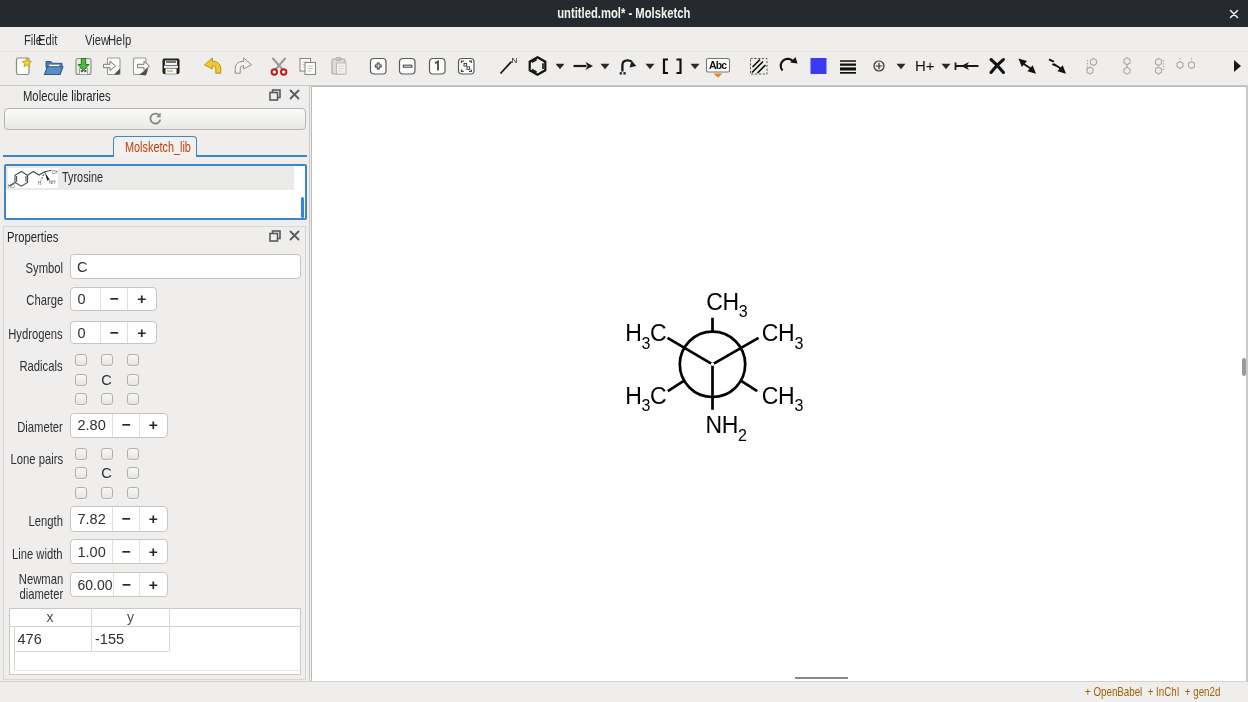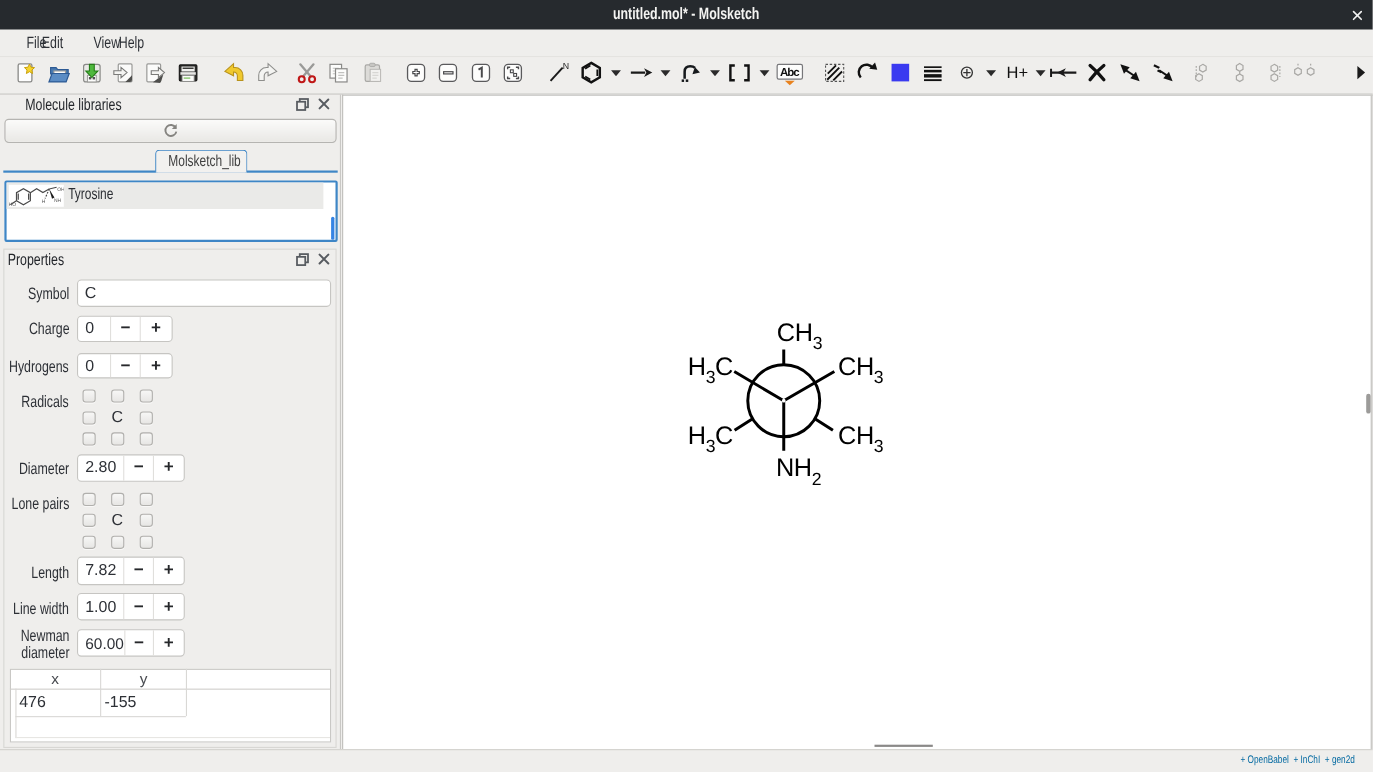--- a/index.html
+++ b/index.html
@@ -20,21 +20,21 @@
   #toolbar { position:absolute; left:0; top:52px; width:1248px; height:34px; background:#efeeec; border-bottom:1px solid #c8c7c4; }
   #toolbar svg, #toolbar .tbt { position:absolute; }
   
   #docks { }
   .docktitle { position:absolute; font-size:15px; color:#23262b; white-space:nowrap; }
   .dockbtn { position:absolute; }
   
   #canvas { position:absolute; left:311px; top:86px; width:937px; height:595px; background:#ffffff; border-left:1px solid #bdbcb9; border-top:1px solid #bdbcb9;}
   
   #statusbar { position:absolute; left:0; top:681px; width:1248px; height:21px; background:#efeeec; border-top:1px solid #d2d1ce; }
-  #statustext { position:absolute; right:16px; top:0px; height:20px; line-height:20px; font-size:10px; color:#0369a1; }
+  #statustext { position:absolute; right:28px; top:0px; height:20px; line-height:20px; font-size:13px; color:#a16207; }
   
   .input { position:absolute; background:#fff; border:1px solid #c6c5c2; border-radius:4px; }
   .spin { position:absolute; background:#fff; border:1px solid #c6c5c2; border-radius:4px; display:flex; }
   .spin .val { border-right:1px solid #e0dfdc; font-size:14.5px; color:#2d3036; padding-left:6.5px; display:flex; align-items:center; }
   .spin .b { border-right:1px solid #e0dfdc; display:flex; align-items:center; justify-content:center; font-size:15.5px; font-weight:bold; color:#26282b; }
   .spin .b:last-child { border-right:none; }
   .lbl { position:absolute; font-size:15px; color:#2d3036; text-align:right; white-space:nowrap; left:-80px; width:143px; }
   .cb { position:absolute; width:12px; height:12px; border:1px solid #b1b0ad; border-radius:3px; background:linear-gradient(#f7f7f6,#e7e6e4); box-shadow:0 1px 0 rgba(255,255,255,.6); }
 </style>
 </head>
@@ -199,21 +199,21 @@
     </svg>
     <svg class="dockbtn" style="left:289px;top:89px" width="11" height="11" viewBox="0 0 11 11">
       <path d="M1.5 1.5 L9.5 9.5 M9.5 1.5 L1.5 9.5" stroke="#575b60" stroke-width="1.8" stroke-linecap="round"></path>
     </svg>
     <div class="abs" style="left:4px;top:107.5px;width:302px;height:22.5px;border:1px solid #b5b4b1;border-radius:4px;background:linear-gradient(#fbfbfa,#e9e8e5);"></div>
     <svg class="abs" style="left:146.5px;top:110.5px" width="16" height="16" viewBox="0 0 16 16">
       <path d="M 12.7 5.1 A 5 5 0 1 0 13.3 8.6" fill="none" stroke="#858480" stroke-width="1.7"></path>
       <path d="M13.6 1.8 L13.6 6.2 L9.2 6.2 Z" fill="#858480"></path>
     </svg>
     <div class="abs" style="left:3px;top:155.3px;width:304px;height:1.8px;background:#3e86c6;"></div>
-    <div class="abs" style="left:113px;top:135.5px;width:84px;height:21.8px;border:1.5px solid #3e86c6;border-bottom:none;border-radius:4px 4px 0 0;background:#f2f1ef;font-size:14.5px;color:#404040;text-align:center;line-height:21px;margin-left:28px;"><span class="sqc">Molsketch_lib</span></div>
+    <div class="abs" style="left:113px;top:135.5px;width:84px;height:21.8px;border:1.5px solid #3e86c6;border-bottom:none;border-radius:4px 4px 0 0;background:#f2f1ef;font-size:14.5px;color:#c2410c;text-align:center;line-height:21px;"><span class="sqc">Molsketch_lib</span></div>
     <div class="abs" style="left:3.5px;top:163.5px;width:303px;height:56px;background:#fff;border:2px solid #3e86c6;border-radius:2px;"></div>
     <div class="abs" style="left:6px;top:166px;width:288px;height:23.5px;background:#eaeae8;"></div>
     <div class="abs" style="left:7.5px;top:167.5px;width:50px;height:20.5px;background:#fff;"></div>
     <svg class="abs" style="left:7.5px;top:167.5px" width="50" height="21" viewBox="0 0 50 21">
       <g fill="none" stroke="#4a4a4a" stroke-width="1.1">
         <path d="M1.5 18 L7 14.5 M7 14.5 L7 7.2 L13.3 3.5 L19.6 7.2 L19.6 14.5 L13.3 18.2 L7 14.5 M8.6 8 L8.6 13.7 M18 8 L18 13.7"></path>
         <path d="M19.6 7.2 L25.3 3.5 L31 7 L36.7 3.8"></path>
         <path d="M36.7 3.8 L33 12.5" stroke-dasharray="1.6,1.3"></path>
         <path d="M36.7 3.8 L43.5 2.2"></path>
       </g>

